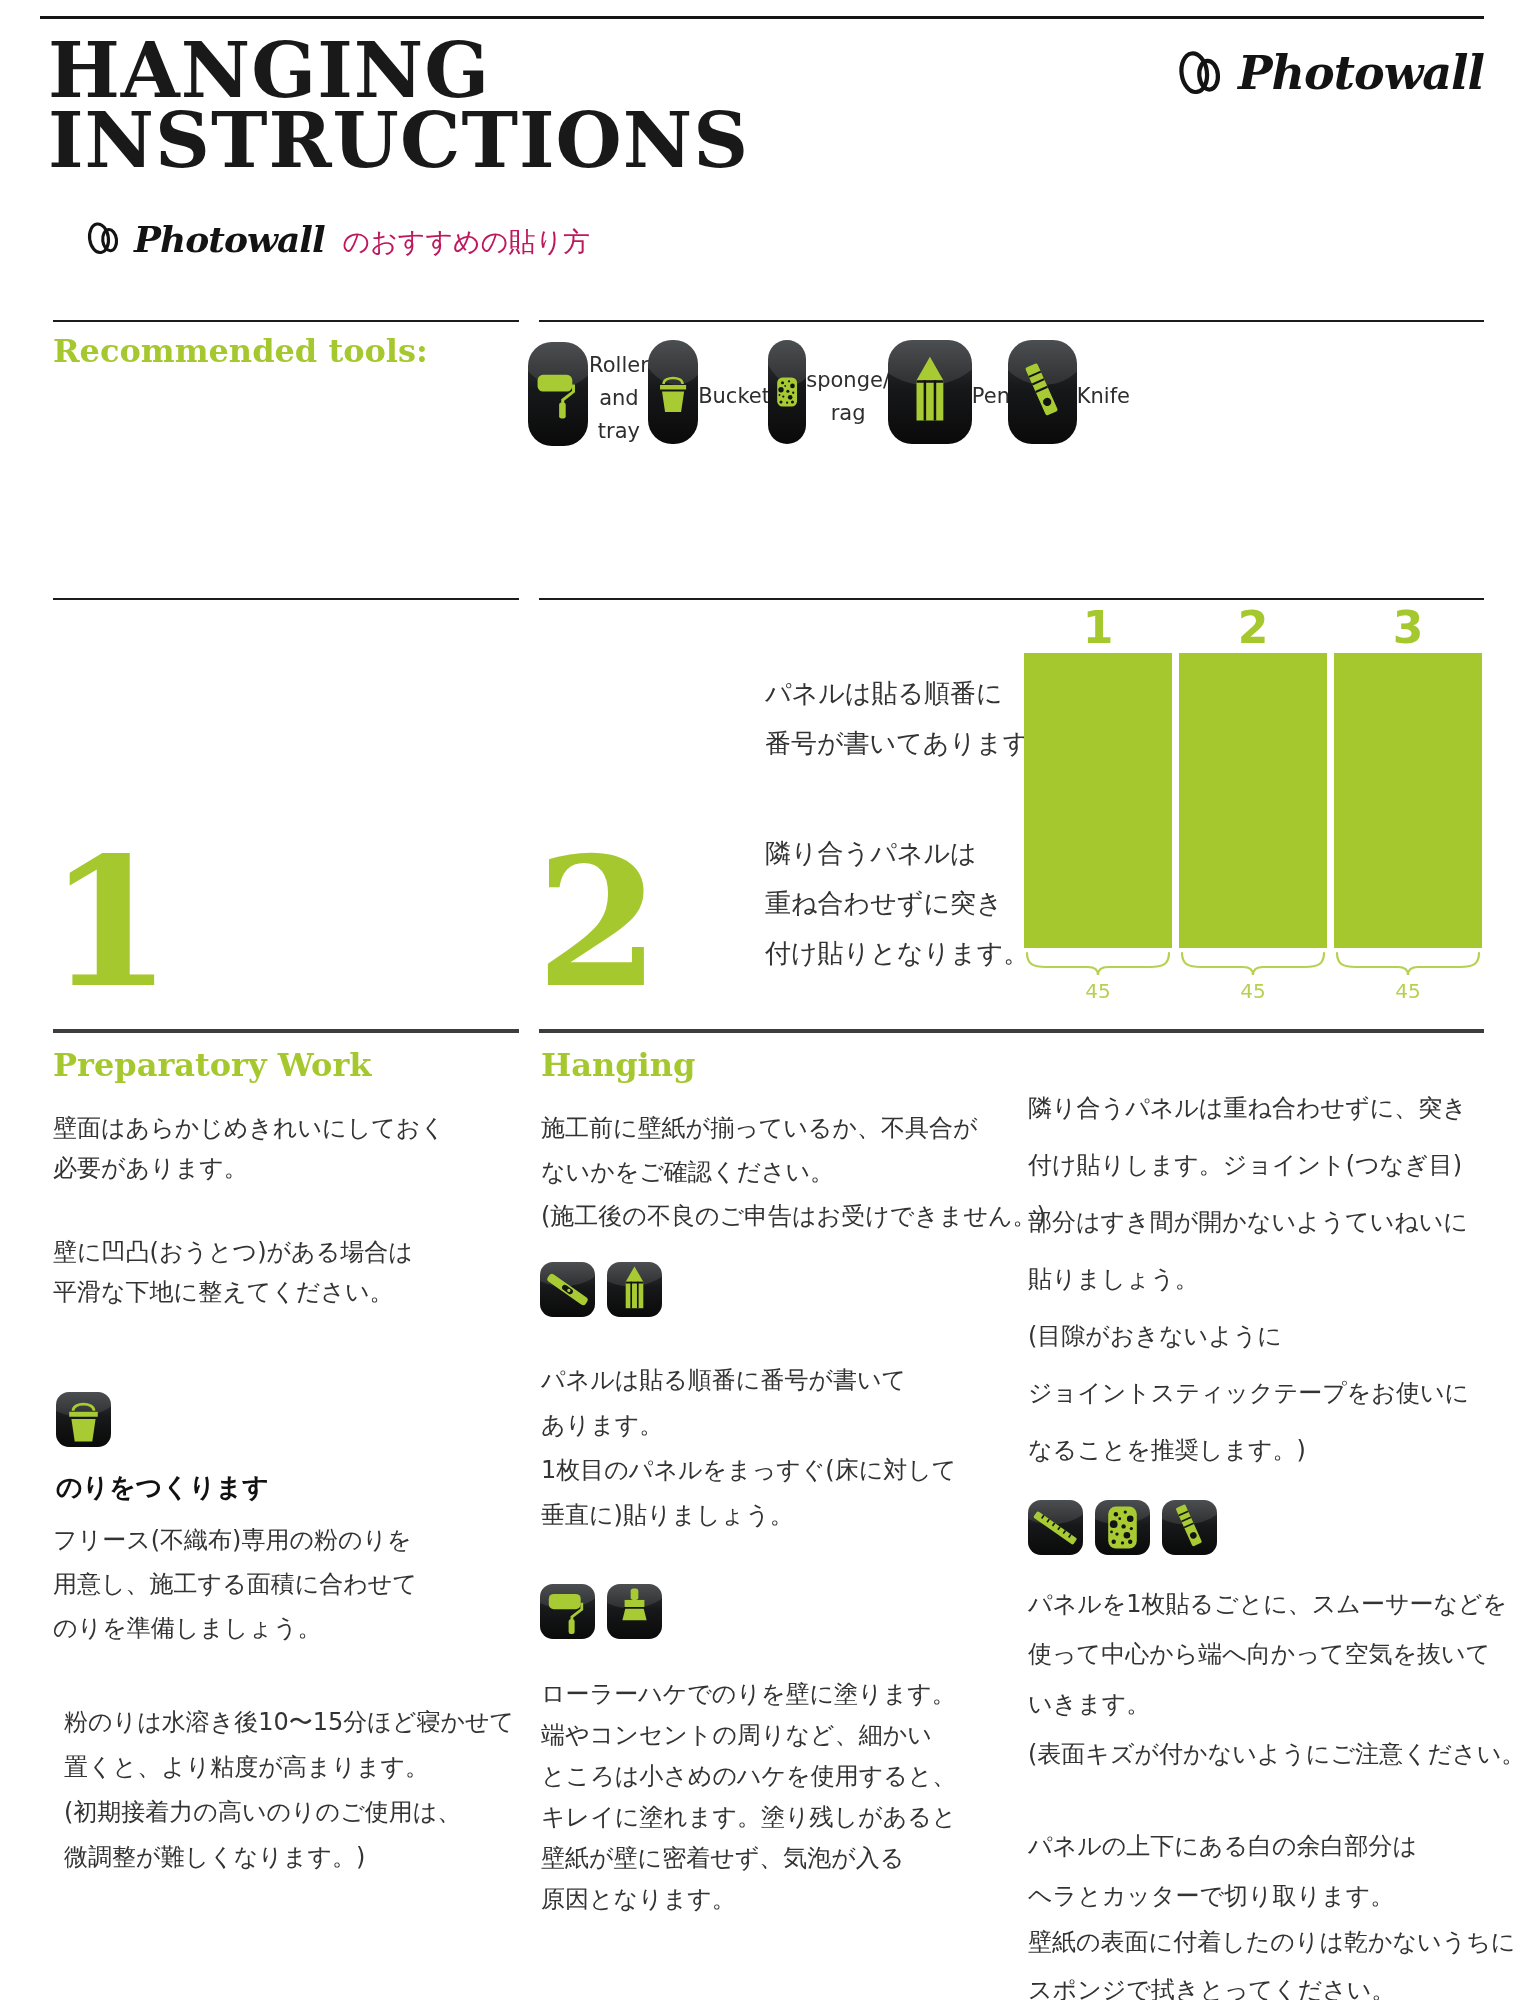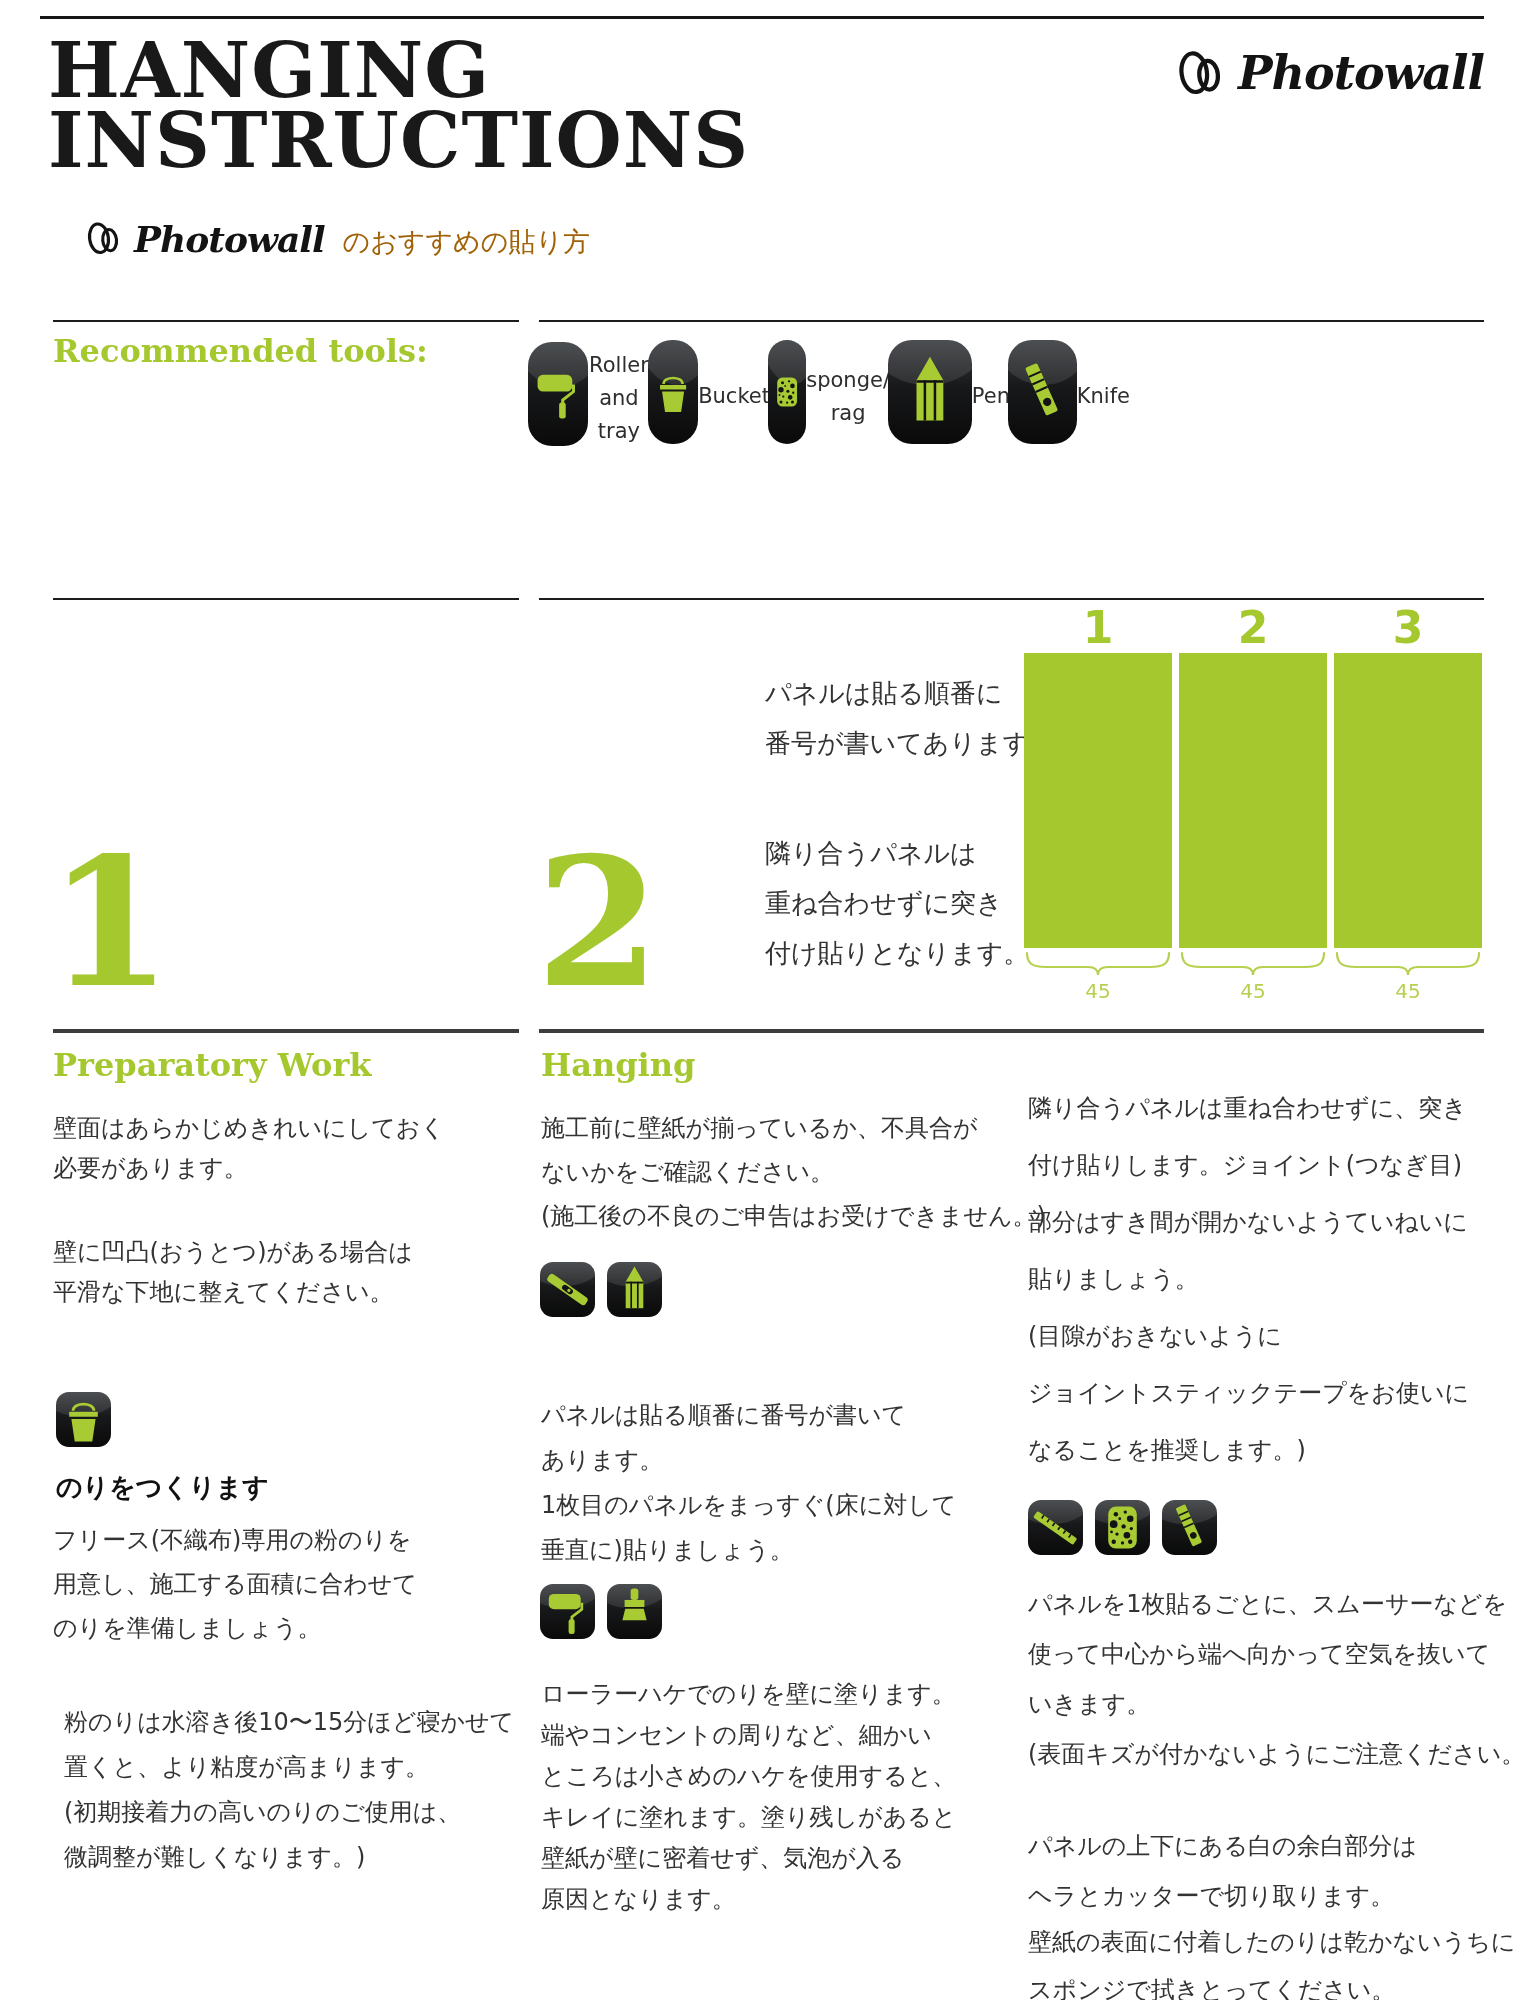--- a/index.html
+++ b/index.html
@@ -7,21 +7,21 @@
         font-family:"DejaVu Sans",sans-serif;color:#333;}
   .abs{position:absolute;}
   .rule{position:absolute;background:#161616;height:3px;}
   .rule-thin{height:2px;background:#1c1c1c;}
   .rule-dark{height:4px;background:#3d3d3d;}
   .title{font-family:"DejaVu Serif",serif;font-weight:800;font-size:76px;line-height:70px;
          color:#191919;letter-spacing:1px;}
   .green-h{font-family:"DejaVu Serif",serif;font-weight:800;font-size:32px;color:#a6c82f;}
   .logo-row{display:flex;align-items:flex-end;gap:10px;}
   .logo-text{font-family:"DejaVu Serif",serif;font-style:italic;font-weight:800;color:#131313;letter-spacing:-1px;}
-  .jp-sub{font-size:27px;color:#a16207;}
+  .jp-sub{font-size:27px;color:#be185d;}
   .para div{white-space:nowrap;}
   .para{font-size:24px;color:#333;}
   .lh38 div{height:40px;} .lh43 div{height:44px;} .lh45 div{height:45px;}
   .lh41 div{height:41px;} .lh57 div{height:57px;} .lh50 div{height:50px;} .lh48 div{height:48px;}
   .bold-jp{font-weight:bold;color:#111;font-size:26px;}
   
   .gicon{position:relative;overflow:hidden;background:linear-gradient(180deg,#383b3e 0%,#17181a 45%,#0a0a0a 100%);}
   .gicon::before{content:"";position:absolute;left:-25%;top:-62%;width:150%;height:105%;
                  border-radius:50%;background:rgba(255,255,255,0.10);transform:rotate(-9deg);}
   .gicon svg{position:relative;z-index:1;display:block;width:100%;height:100%;}
@@ -301,21 +301,21 @@
         <svg viewBox="0 0 100 100">
           <use href="#i-level"></use>
         </svg>
       </div>
     <div class="gicon t-sm">
         <svg viewBox="0 0 100 100">
           <use href="#i-pencil"></use>
         </svg>
       </div>
   </div>
-  <div class="abs para lh45" style="left:541px;top:1364px;margin-top:35px;">
+  <div class="abs para lh45" style="left:541px;top:1364px;">
       <div>パネルは貼る順番に番号が書いて</div>
       <div>あります。</div>
       <div>1枚目のパネルをまっすぐ(床に対して</div>
       <div>垂直に)貼りましょう。</div>
     </div>
   <div class="iconrow" style="left:540px;top:1584px;">
     <div class="gicon t-sm">
         <svg viewBox="0 0 100 100">
           <use href="#i-roller"></use>
         </svg>

